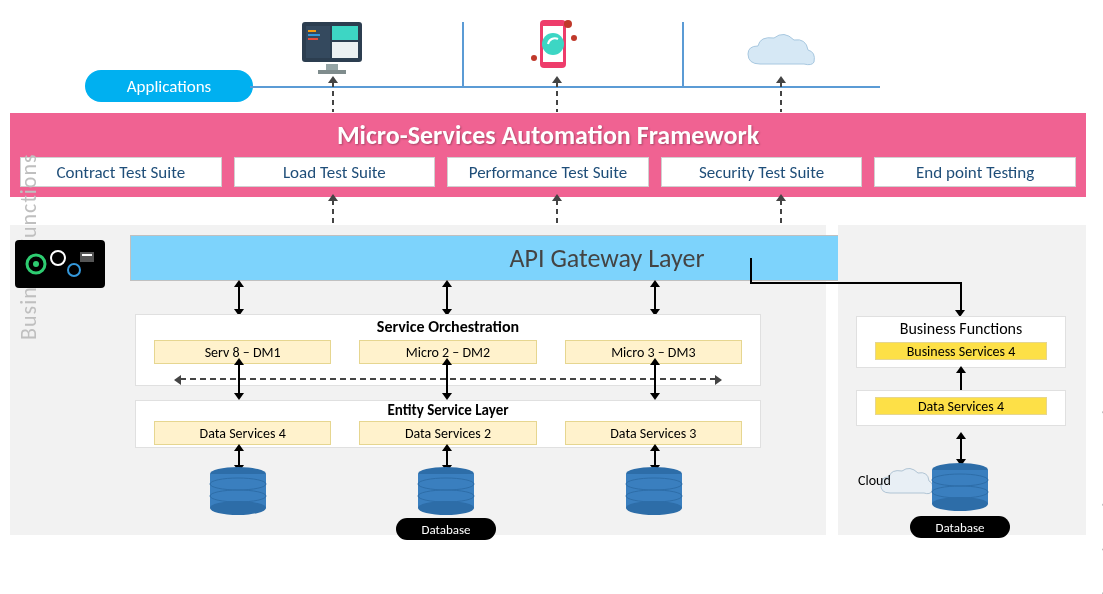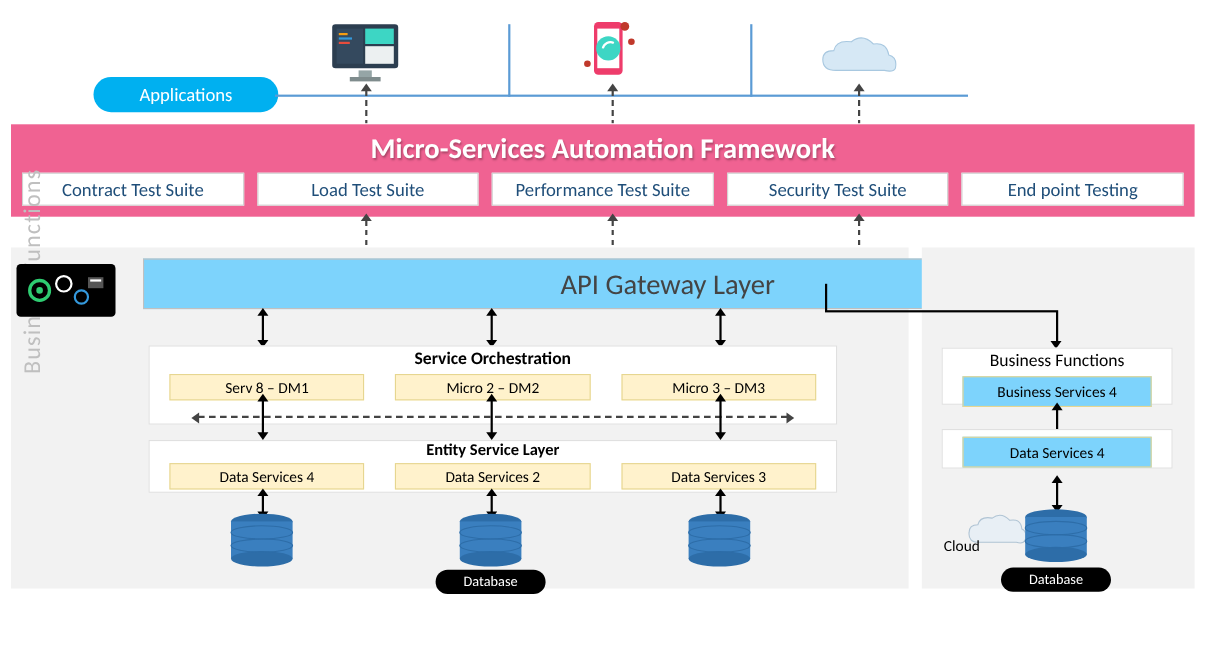--- a/index.html
+++ b/index.html
@@ -38,24 +38,24 @@
 
 .db { position: absolute; width: 60px; height: 50px; }
 .db-cyl { width: 60px; height: 50px; }
 .db-label { position: absolute; width: 100px; height: 22px; background: #000; color: #fff; border-radius: 12px; display: flex; align-items: center; justify-content: center; font-size: 13px; }
 
 .third-panel { position: absolute; left: 838px; top: 225px; width: 248px; height: 310px; background: #f2f2f2; }
 .third-label { position: absolute; right: 5px; top: 380px; transform: rotate(-90deg); transform-origin: right top; color: #bfbfbf; font-size: 18px; white-space: nowrap; letter-spacing: 1px; }
 
 .third-strip { position: absolute; left: 856px; width: 210px; background: #fff; border: 1px solid #e0e0e0; }
 .third-title { text-align: center; font-size: 16px; padding-top: 2px; }
-.third-box { background: #7dd3fc; border: 1px solid #e6d690; height: 28px; display: flex; align-items: center; justify-content: center; font-size: 14px; margin: 4px 18px; }
+.third-box { background: #fde047; border: 1px solid #e6d690; height: 18px; display: flex; align-items: center; justify-content: center; font-size: 14px; margin: 4px 18px; }
 
 .cloud-small { position: absolute; left: 876px; top: 465px; width: 60px; height: 35px; }
-.cloud-label { position: absolute; left: 858px; top: 488px; font-size: 14px; }
+.cloud-label { position: absolute; left: 858px; top: 472px; font-size: 14px; }
 
 
 .arr { position: absolute; }
 .arr-v { width: 2px; background: repeating-linear-gradient(to bottom, #444 0, #444 5px, transparent 5px, transparent 9px); }
 .arr-v::before { content:''; position:absolute; top:-6px; left:-4px; border-left:5px solid transparent; border-right:5px solid transparent; border-bottom:7px solid #444; }
 .arr-solid { width: 2px; background: #000; }
 .arr-solid::before { content:''; position:absolute; top:-6px; left:-4px; border-left:5px solid transparent; border-right:5px solid transparent; border-bottom:7px solid #000; }
 .arr-solid::after { content:''; position:absolute; bottom:-6px; left:-4px; border-left:5px solid transparent; border-right:5px solid transparent; border-top:7px solid #000; }
 .arr-h-dash { height: 2px; border-top: 2px dashed #444; }
 .arr-h-dash::before { content:''; position:absolute; left:-6px; top:-5px; border-top:5px solid transparent; border-bottom:5px solid transparent; border-right:7px solid #444; }

